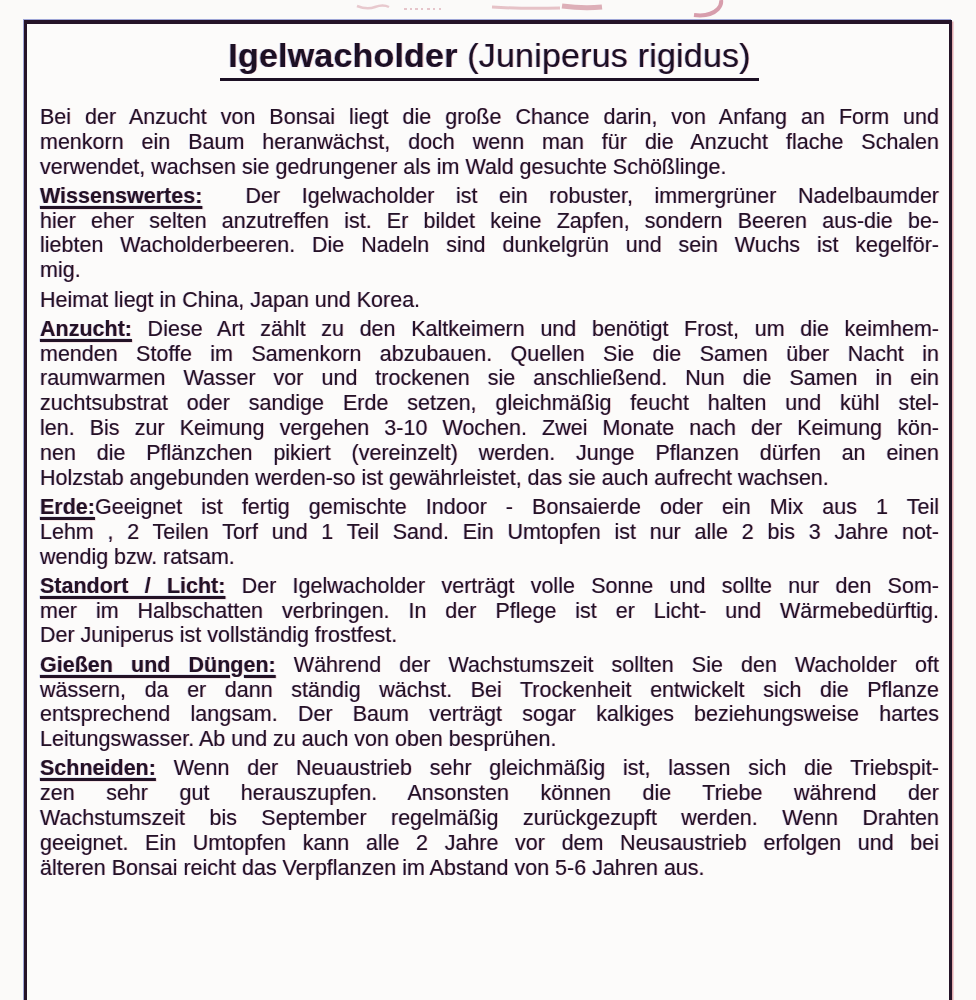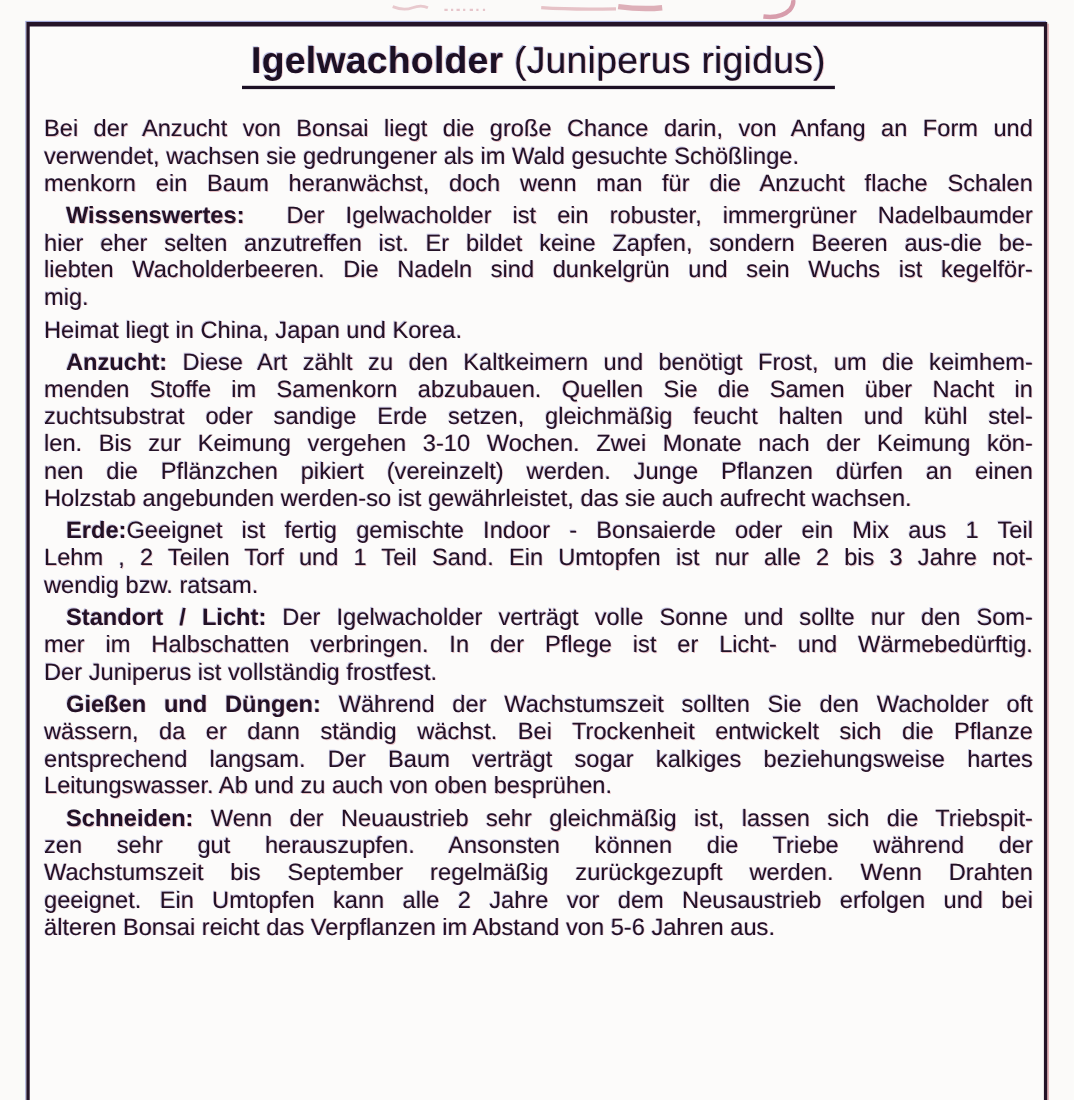--- a/index.html
+++ b/index.html
@@ -51,23 +51,23 @@
     text-shadow: 0.7px 0.4px 0 rgba(178, 42, 60, 0.28), -0.7px -0.4px 0 rgba(38, 52, 165, 0.28);
   }
   .section { margin: 0 0 4.5px 0; }
   .line {
     text-align: justify;
     text-align-last: justify;
   }
   .line.last { text-align-last: left; }
   .sec-heading {
     font-weight: bold;
+    text-decoration: underline;
     text-decoration-thickness: 2.5px;
     text-underline-offset: 3px;
-    margin-left: 20px;
   }
 </style>
 </head>
 <body>
 
 <div class="page">
 
   <svg class="top-artifacts" viewBox="0 0 976 18" xmlns="http://www.w3.org/2000/svg">
     <path d="M357 6 q 10 4 18 1 q 8 -3 14 0" stroke="#d9a1ab" stroke-width="2.5" fill="none" opacity="0.55"></path>
     <path d="M404 9 h3 M410 9 h2 M415 9 h3 M421 9 h2 M427 9 h3 M433 9 h2 M439 9 h2" stroke="#d9a1ab" stroke-width="2" fill="none" opacity="0.6"></path>
@@ -80,35 +80,36 @@
 
     <div class="doc-title">
       <span class="underline-wrap">
         <span class="title-bold">Igelwacholder</span><span class="title-latin"> (Juniperus rigidus)</span>
       </span>
     </div>
 
     <div class="doc-body">
         <div class="section">
           <div class="line">Bei der Anzucht von Bonsai liegt die große Chance darin, von Anfang an Form und</div>
+          <div class="line">menkorn ein Baum heranwächst, doch wenn man für die Anzucht flache Schalen</div>
           <div class="line last">verwendet, wachsen sie gedrungener als im Wald gesuchte Schößlinge.</div>
-          <div class="line">menkorn ein Baum heranwächst, doch wenn man für die Anzucht flache Schalen</div>
         </div>
         <div class="section">
           <div class="line"><span class="sec-heading">Wissenswertes:</span>&nbsp; Der Igelwacholder ist ein robuster, immergrüner Nadelbaumder</div>
           <div class="line">hier eher selten anzutreffen ist. Er bildet keine Zapfen, sondern Beeren aus-die be-</div>
           <div class="line">liebten Wacholderbeeren. Die Nadeln sind dunkelgrün und sein Wuchs ist kegelför-</div>
           <div class="line last">mig.</div>
         </div>
         <div class="section">
           <div class="line last">Heimat liegt in China, Japan und Korea.</div>
         </div>
         <div class="section">
           <div class="line"><span class="sec-heading">Anzucht:</span> Diese Art zählt zu den Kaltkeimern und benötigt Frost, um die keimhem-</div>
           <div class="line">menden Stoffe im Samenkorn abzubauen. Quellen Sie die Samen über Nacht in</div>
+          <div class="line">raumwarmen Wasser vor und trockenen sie anschließend. Nun die Samen in ein</div>
           <div class="line">zuchtsubstrat oder sandige Erde setzen, gleichmäßig feucht halten und kühl stel-</div>
           <div class="line">len. Bis zur Keimung vergehen 3-10 Wochen. Zwei Monate nach der Keimung kön-</div>
           <div class="line">nen die Pflänzchen pikiert (vereinzelt) werden. Junge Pflanzen dürfen an einen</div>
           <div class="line last">Holzstab angebunden werden-so ist gewährleistet, das sie auch aufrecht wachsen.</div>
         </div>
         <div class="section">
           <div class="line"><span class="sec-heading">Erde:</span>Geeignet ist fertig gemischte Indoor - Bonsaierde oder ein Mix aus 1 Teil</div>
           <div class="line">Lehm , 2 Teilen Torf und 1 Teil Sand. Ein Umtopfen ist nur alle 2 bis 3 Jahre not-</div>
           <div class="line last">wendig bzw. ratsam.</div>
         </div>

